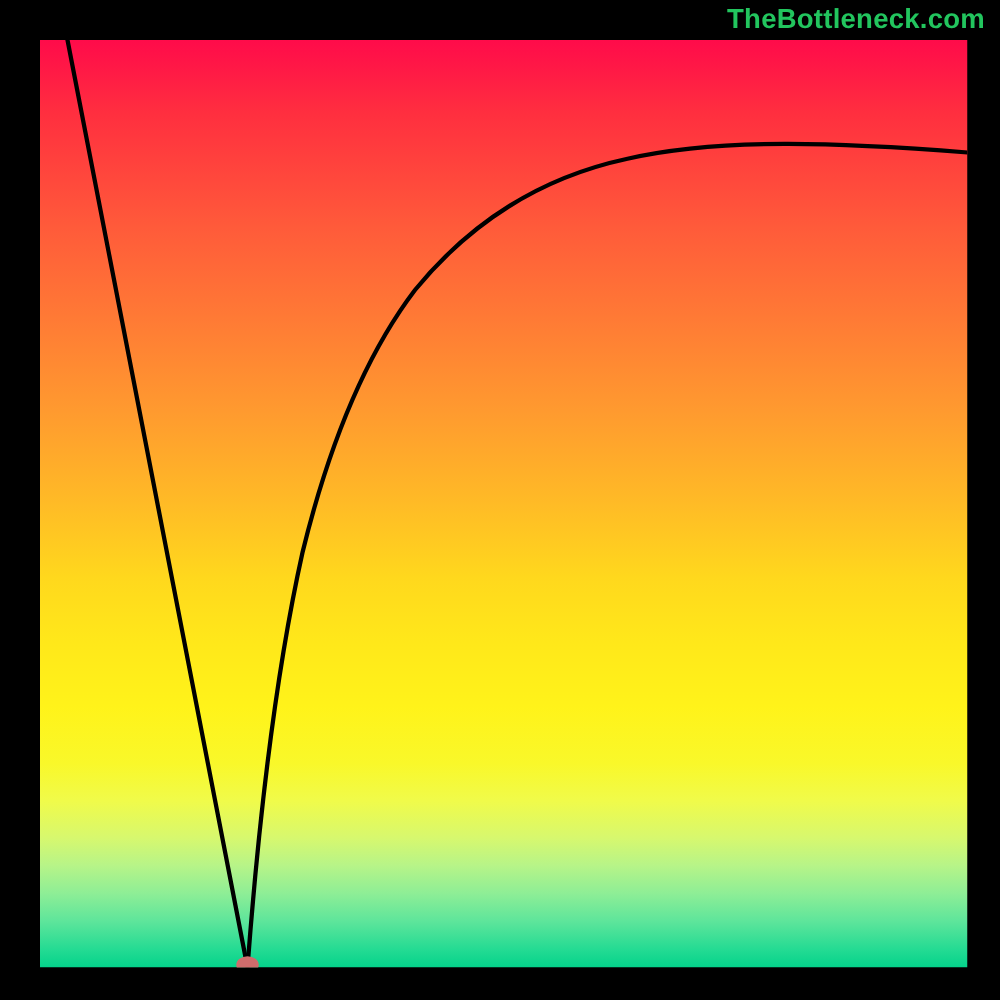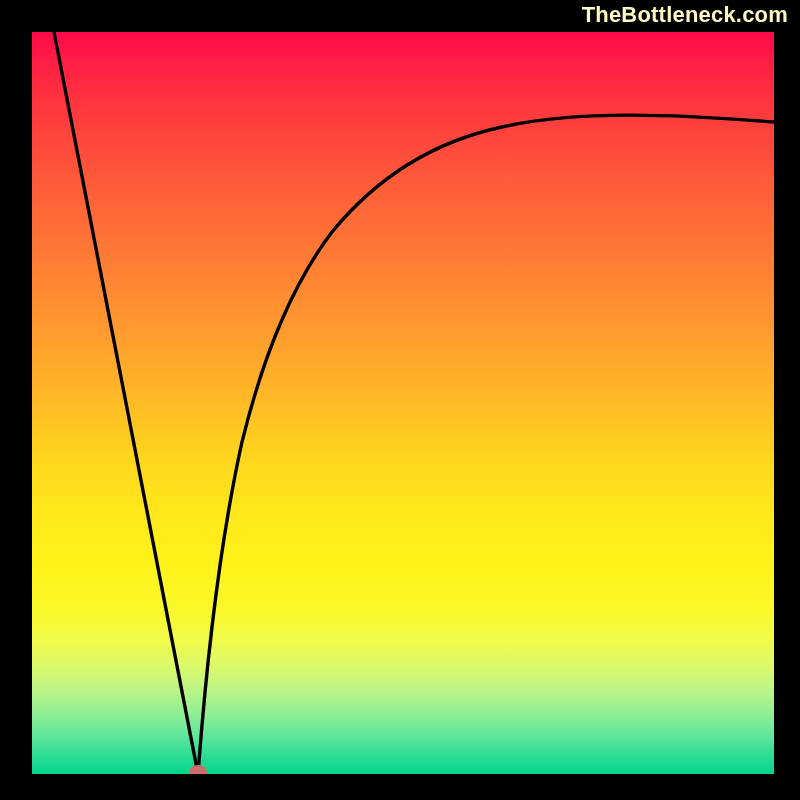--- a/index.html
+++ b/index.html
@@ -14,21 +14,21 @@
   .frame {
     position: relative;
     width: 800px;
     height: 800px;
     background: #000;
   }
   .watermark {
     position: absolute;
     top: 2px;
     right: 12px;
-    color: #fef9c3;
+    color: #22c55e;
     font-size: 22px;
     font-weight: 600;
     letter-spacing: 0.2px;
     user-select: none;
   }
   .plot-area {
     position: absolute;
     left: 32px;
     top: 32px;
     width: 742px;

